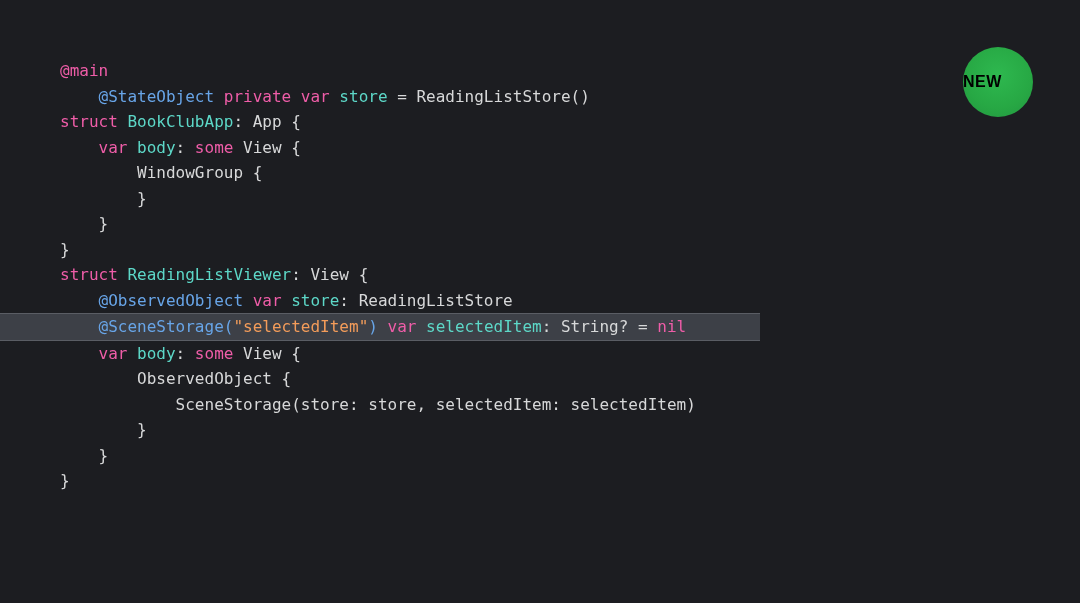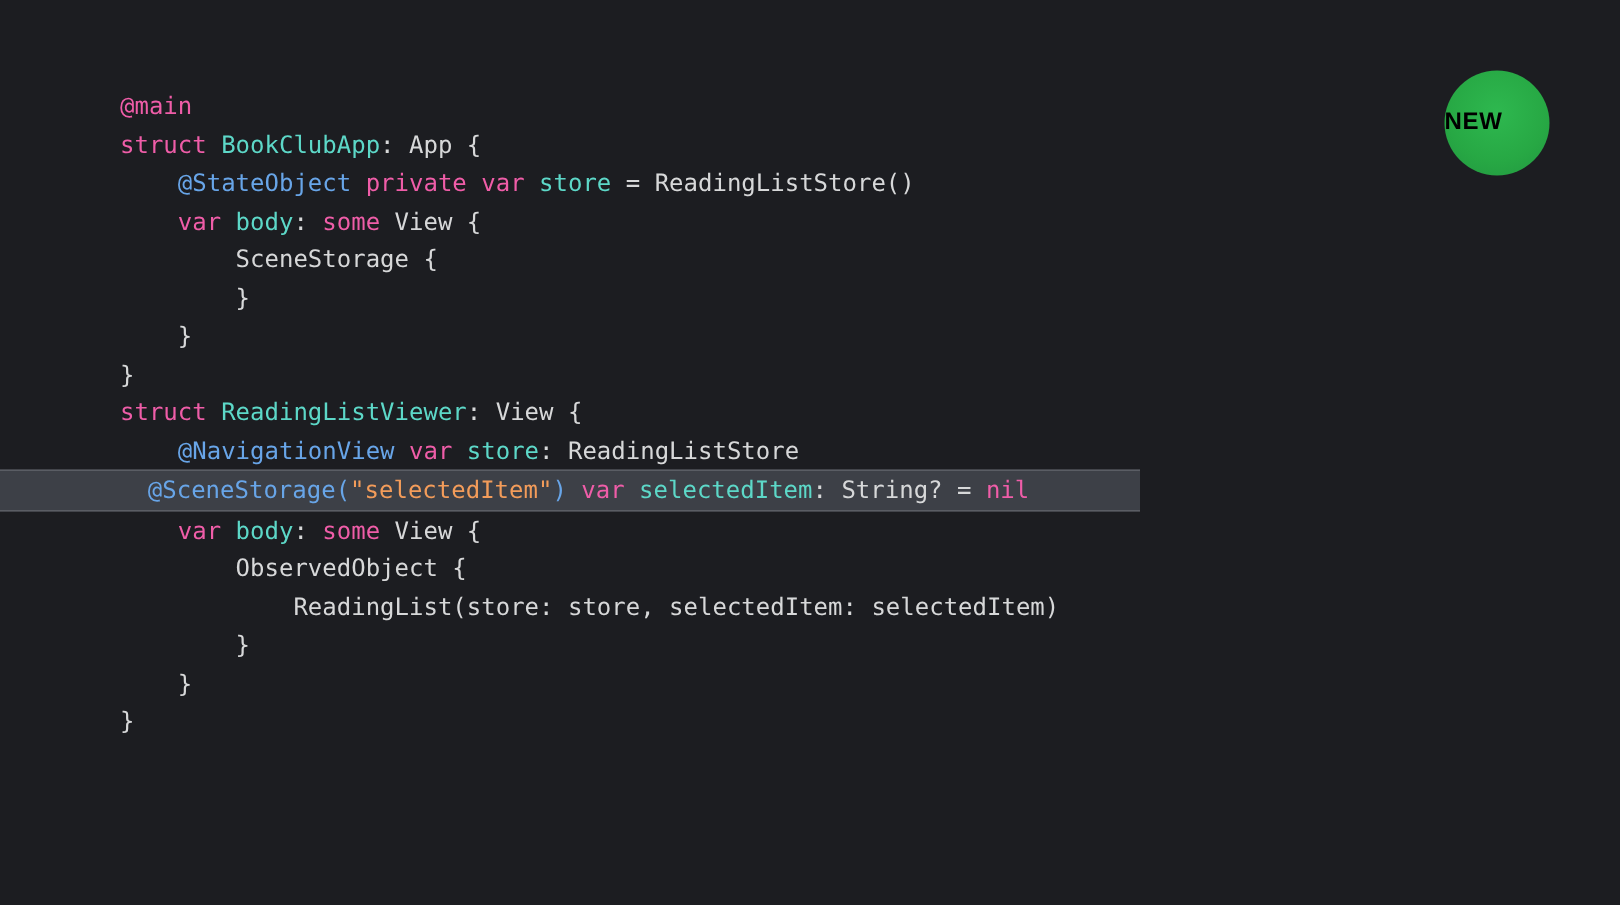--- a/index.html
+++ b/index.html
@@ -16,21 +16,21 @@
       line-height: 25.5px;
       overflow: hidden;
       position: relative;
     }
     .code-container {
       padding: 58px 0 0 0;
       position: relative;
     }
     .line {
       white-space: pre;
-      padding-left: 80px;
+      padding-left: 60px;
       color: #d7d8d9;
     }
     .line.highlighted {
       background: #3d4047;
       border-top: 1px solid #5a5d64;
       border-bottom: 1px solid #5a5d64;
       margin-right: 320px;
       padding-left: 60px;
     }
     .c-pink { color: #ef5da8; }
@@ -58,32 +58,32 @@
   </style>
 </head>
 <body>
 
 <div class="new-badge">
   <span>NEW</span>
 </div>
 
 <div class="code-container">
   <div class="line"><span class="c-pink">@main</span></div>
+  <div class="line"><span>    </span><span class="c-blue">@StateObject </span><span class="c-pink">private </span><span class="c-pink">var </span><span class="c-teal">store</span><span class="c-white"> = </span><span class="c-white">ReadingListStore</span><span class="c-white">()</span></div>
   <div class="line"><span class="c-pink">struct </span><span class="c-teal">BookClubApp</span><span class="c-white">: </span><span class="c-white">App</span><span class="c-white"> {</span></div>
-  <div class="line"><span>    </span><span class="c-blue">@StateObject </span><span class="c-pink">private </span><span class="c-pink">var </span><span class="c-teal">store</span><span class="c-white"> = </span><span class="c-white">ReadingListStore</span><span class="c-white">()</span></div>
   <div class="line"><span></span></div>
   <div class="line"><span>    </span><span class="c-pink">var </span><span class="c-teal">body</span><span class="c-white">: </span><span class="c-pink">some </span><span class="c-white">View</span><span class="c-white"> {</span></div>
-  <div class="line"><span>        </span><span class="c-white">SceneStorage</span><span class="c-white"> {</span></div>
+  <div class="line"><span>        </span><span class="c-white">WindowGroup</span><span class="c-white"> {</span></div>
   <div class="line"><span class="c-white">        }</span></div>
   <div class="line"><span class="c-white">    }</span></div>
   <div class="line"><span class="c-white">}</span></div>
   <div class="line"><span></span></div>
   <div class="line"><span class="c-pink">struct </span><span class="c-teal">ReadingListViewer</span><span class="c-white">: </span><span class="c-white">View</span><span class="c-white"> {</span></div>
-  <div class="line"><span>    </span><span class="c-blue">@NavigationView </span><span class="c-pink">var </span><span class="c-teal">store</span><span class="c-white">: </span><span class="c-white">ReadingListStore</span></div>
+  <div class="line"><span>    </span><span class="c-blue">@ObservedObject </span><span class="c-pink">var </span><span class="c-teal">store</span><span class="c-white">: </span><span class="c-white">ReadingListStore</span></div>
   <div class="line highlighted"><span>    </span><span class="c-blue">@SceneStorage</span><span class="c-blue">(</span><span class="c-orange">"selectedItem"</span><span class="c-blue">)</span><span class="c-pink"> var </span><span class="c-teal">selectedItem</span><span class="c-white">: </span><span class="c-white">String</span><span class="c-white">? = </span><span class="c-pink">nil</span></div>
   <div class="line"><span></span></div>
   <div class="line"><span>    </span><span class="c-pink">var </span><span class="c-teal">body</span><span class="c-white">: </span><span class="c-pink">some </span><span class="c-white">View</span><span class="c-white"> {</span></div>
   <div class="line"><span>        </span><span class="c-white">ObservedObject</span><span class="c-white"> {</span></div>
-  <div class="line"><span>            </span><span class="c-white">ReadingList</span><span class="c-white">(</span><span class="c-white">store</span><span class="c-white">: </span><span class="c-white">store</span><span class="c-white">, </span><span class="c-white">selectedItem</span><span class="c-white">: </span><span class="c-white">selectedItem</span><span class="c-white">)</span></div>
+  <div class="line"><span>            </span><span class="c-white">SceneStorage</span><span class="c-white">(</span><span class="c-white">store</span><span class="c-white">: </span><span class="c-white">store</span><span class="c-white">, </span><span class="c-white">selectedItem</span><span class="c-white">: </span><span class="c-white">selectedItem</span><span class="c-white">)</span></div>
   <div class="line"><span class="c-white">        }</span></div>
   <div class="line"><span class="c-white">    }</span></div>
   <div class="line"><span class="c-white">}</span></div>
 </div>
 
 </body></html>

